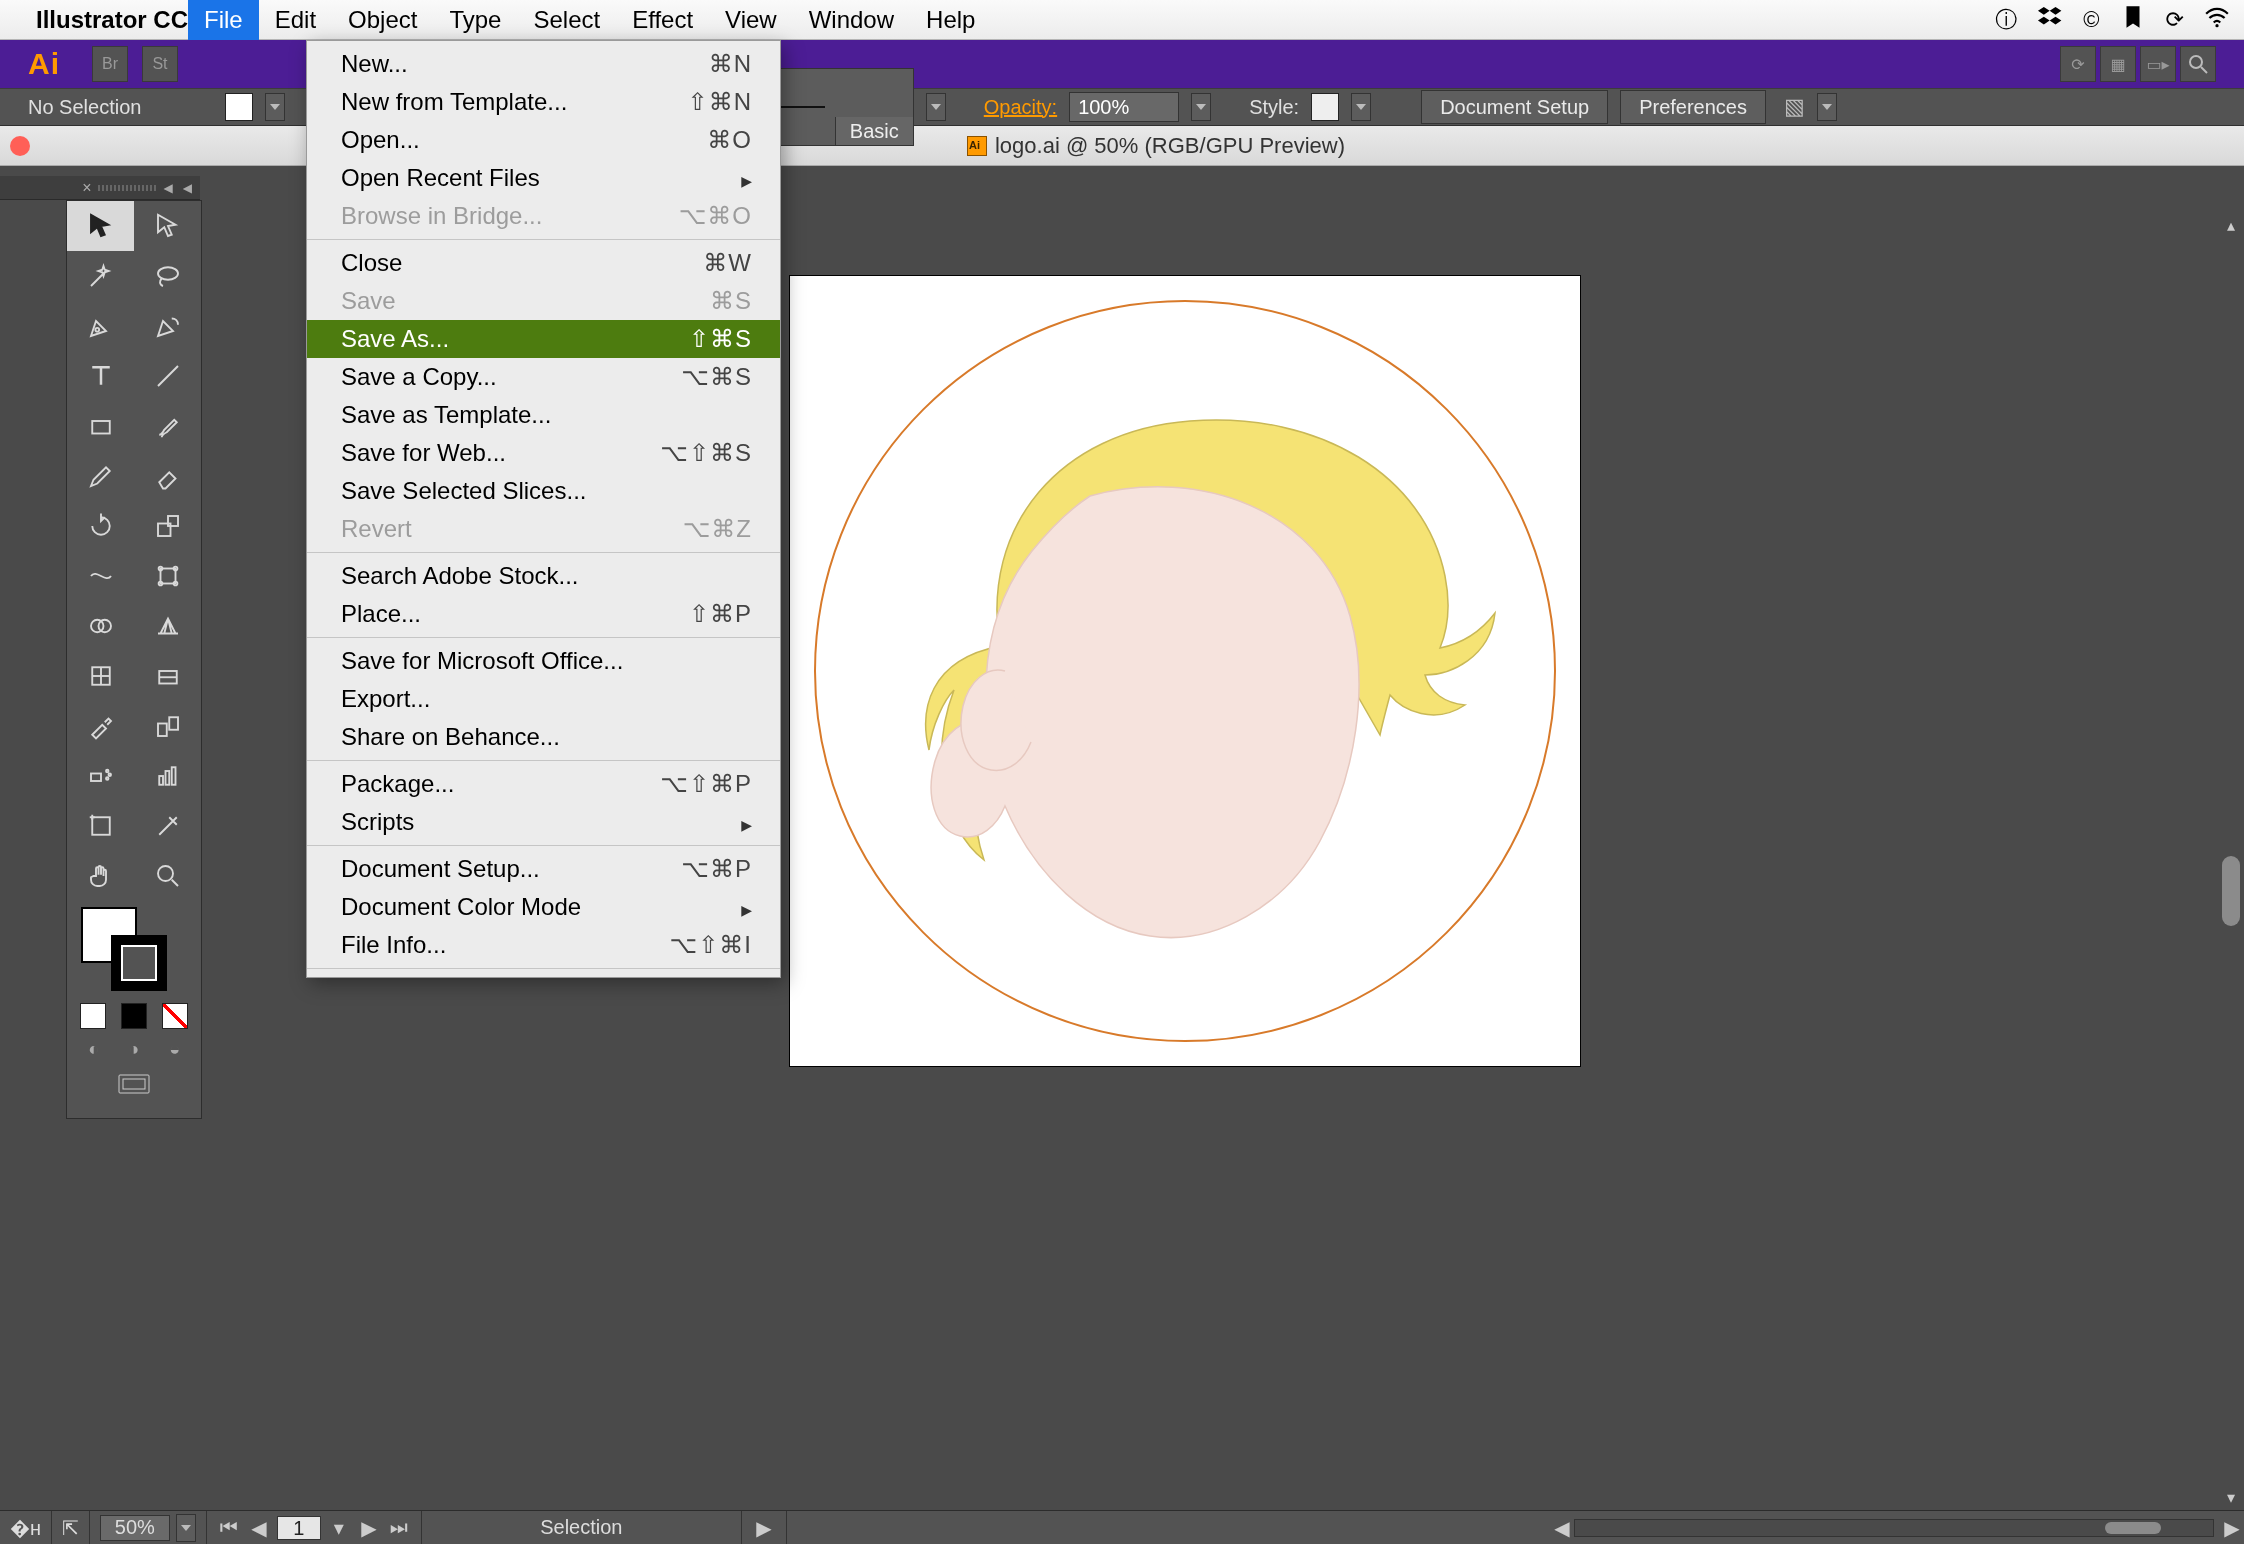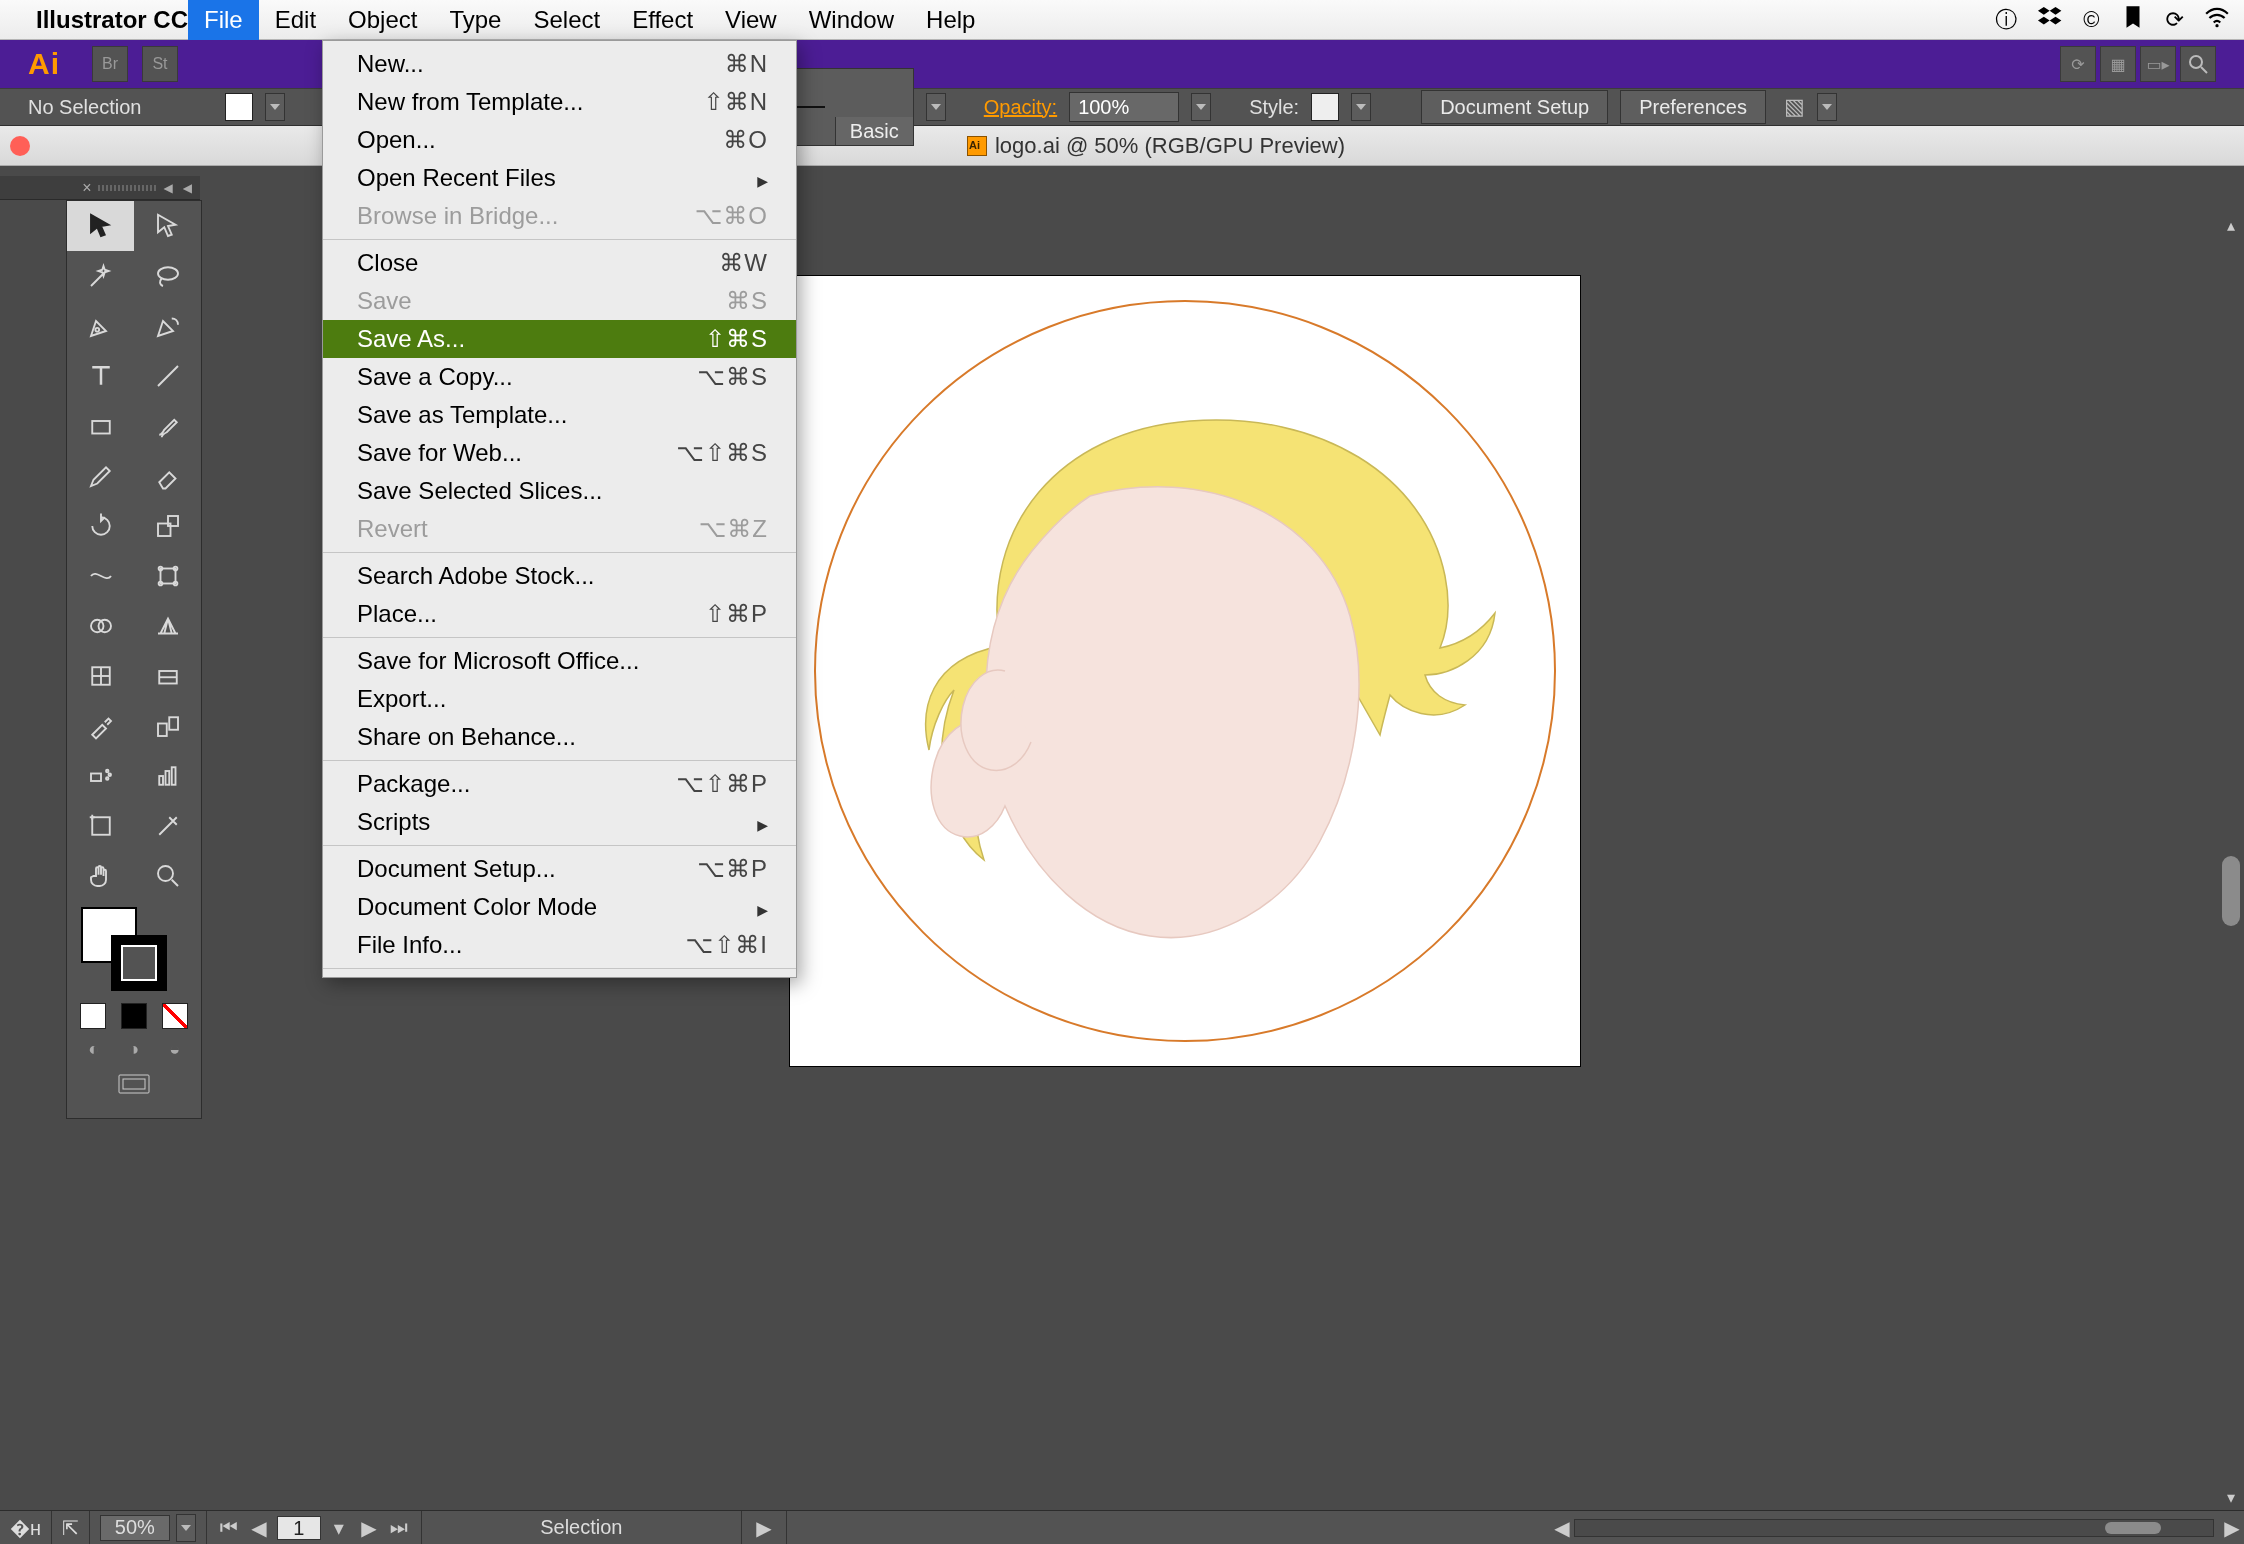--- a/index.html
+++ b/index.html
@@ -70,21 +70,21 @@
   .canvas-wrap{position:absolute;left:790px;top:100px;width:790px;height:790px;background:#fff;box-shadow:0 0 0 1px #000;}
   .canvas-wrap svg{width:100%;height:100%;}
 
   
   .vscroll{position:absolute;right:0;top:216px;width:26px;bottom:34px;background:#4a4a4a;}
   .vscroll .thumb{position:absolute;top:640px;height:70px;left:4px;right:4px;background:#8b8b8b;border-radius:9px;}
   .vscroll .arrow{position:absolute;left:0;right:0;height:22px;color:#ccc;text-align:center;}
   .vscroll .arrow.up{top:0;} .vscroll .arrow.down{bottom:0;}
 
   
-  .dropdown{position:absolute;left:306px;top:40px;width:475px;background:#ececec;border:1px solid #9a9a9a;box-shadow:4px 6px 18px rgba(0,0,0,0.35);font-size:24px;color:#000;padding:4px 0;margin-left:16px;}
+  .dropdown{position:absolute;left:306px;top:40px;width:475px;background:#ececec;border:1px solid #9a9a9a;box-shadow:4px 6px 18px rgba(0,0,0,0.35);font-size:24px;color:#000;padding:4px 0;}
   .dropdown .mi{display:flex;align-items:center;padding:4px 28px 4px 34px;height:38px;white-space:nowrap;}
   .dropdown .mi .lbl{flex:1;}
   .dropdown .mi .acc{color:#444;font-family:inherit;letter-spacing:1px;}
   .dropdown .mi .sub::after{content:"▶";font-size:14px;color:#333;}
   .dropdown .mi.disabled{color:#9c9c9c;}
   .dropdown .mi.disabled .acc{color:#9c9c9c;}
   .dropdown .mi.hl{background:#4d7c0f;color:#fff;}
   .dropdown .mi.hl .acc{color:#fff;}
   .dropdown hr{border:none;border-top:1px solid #c5c5c5;margin:4px 0;}
 

